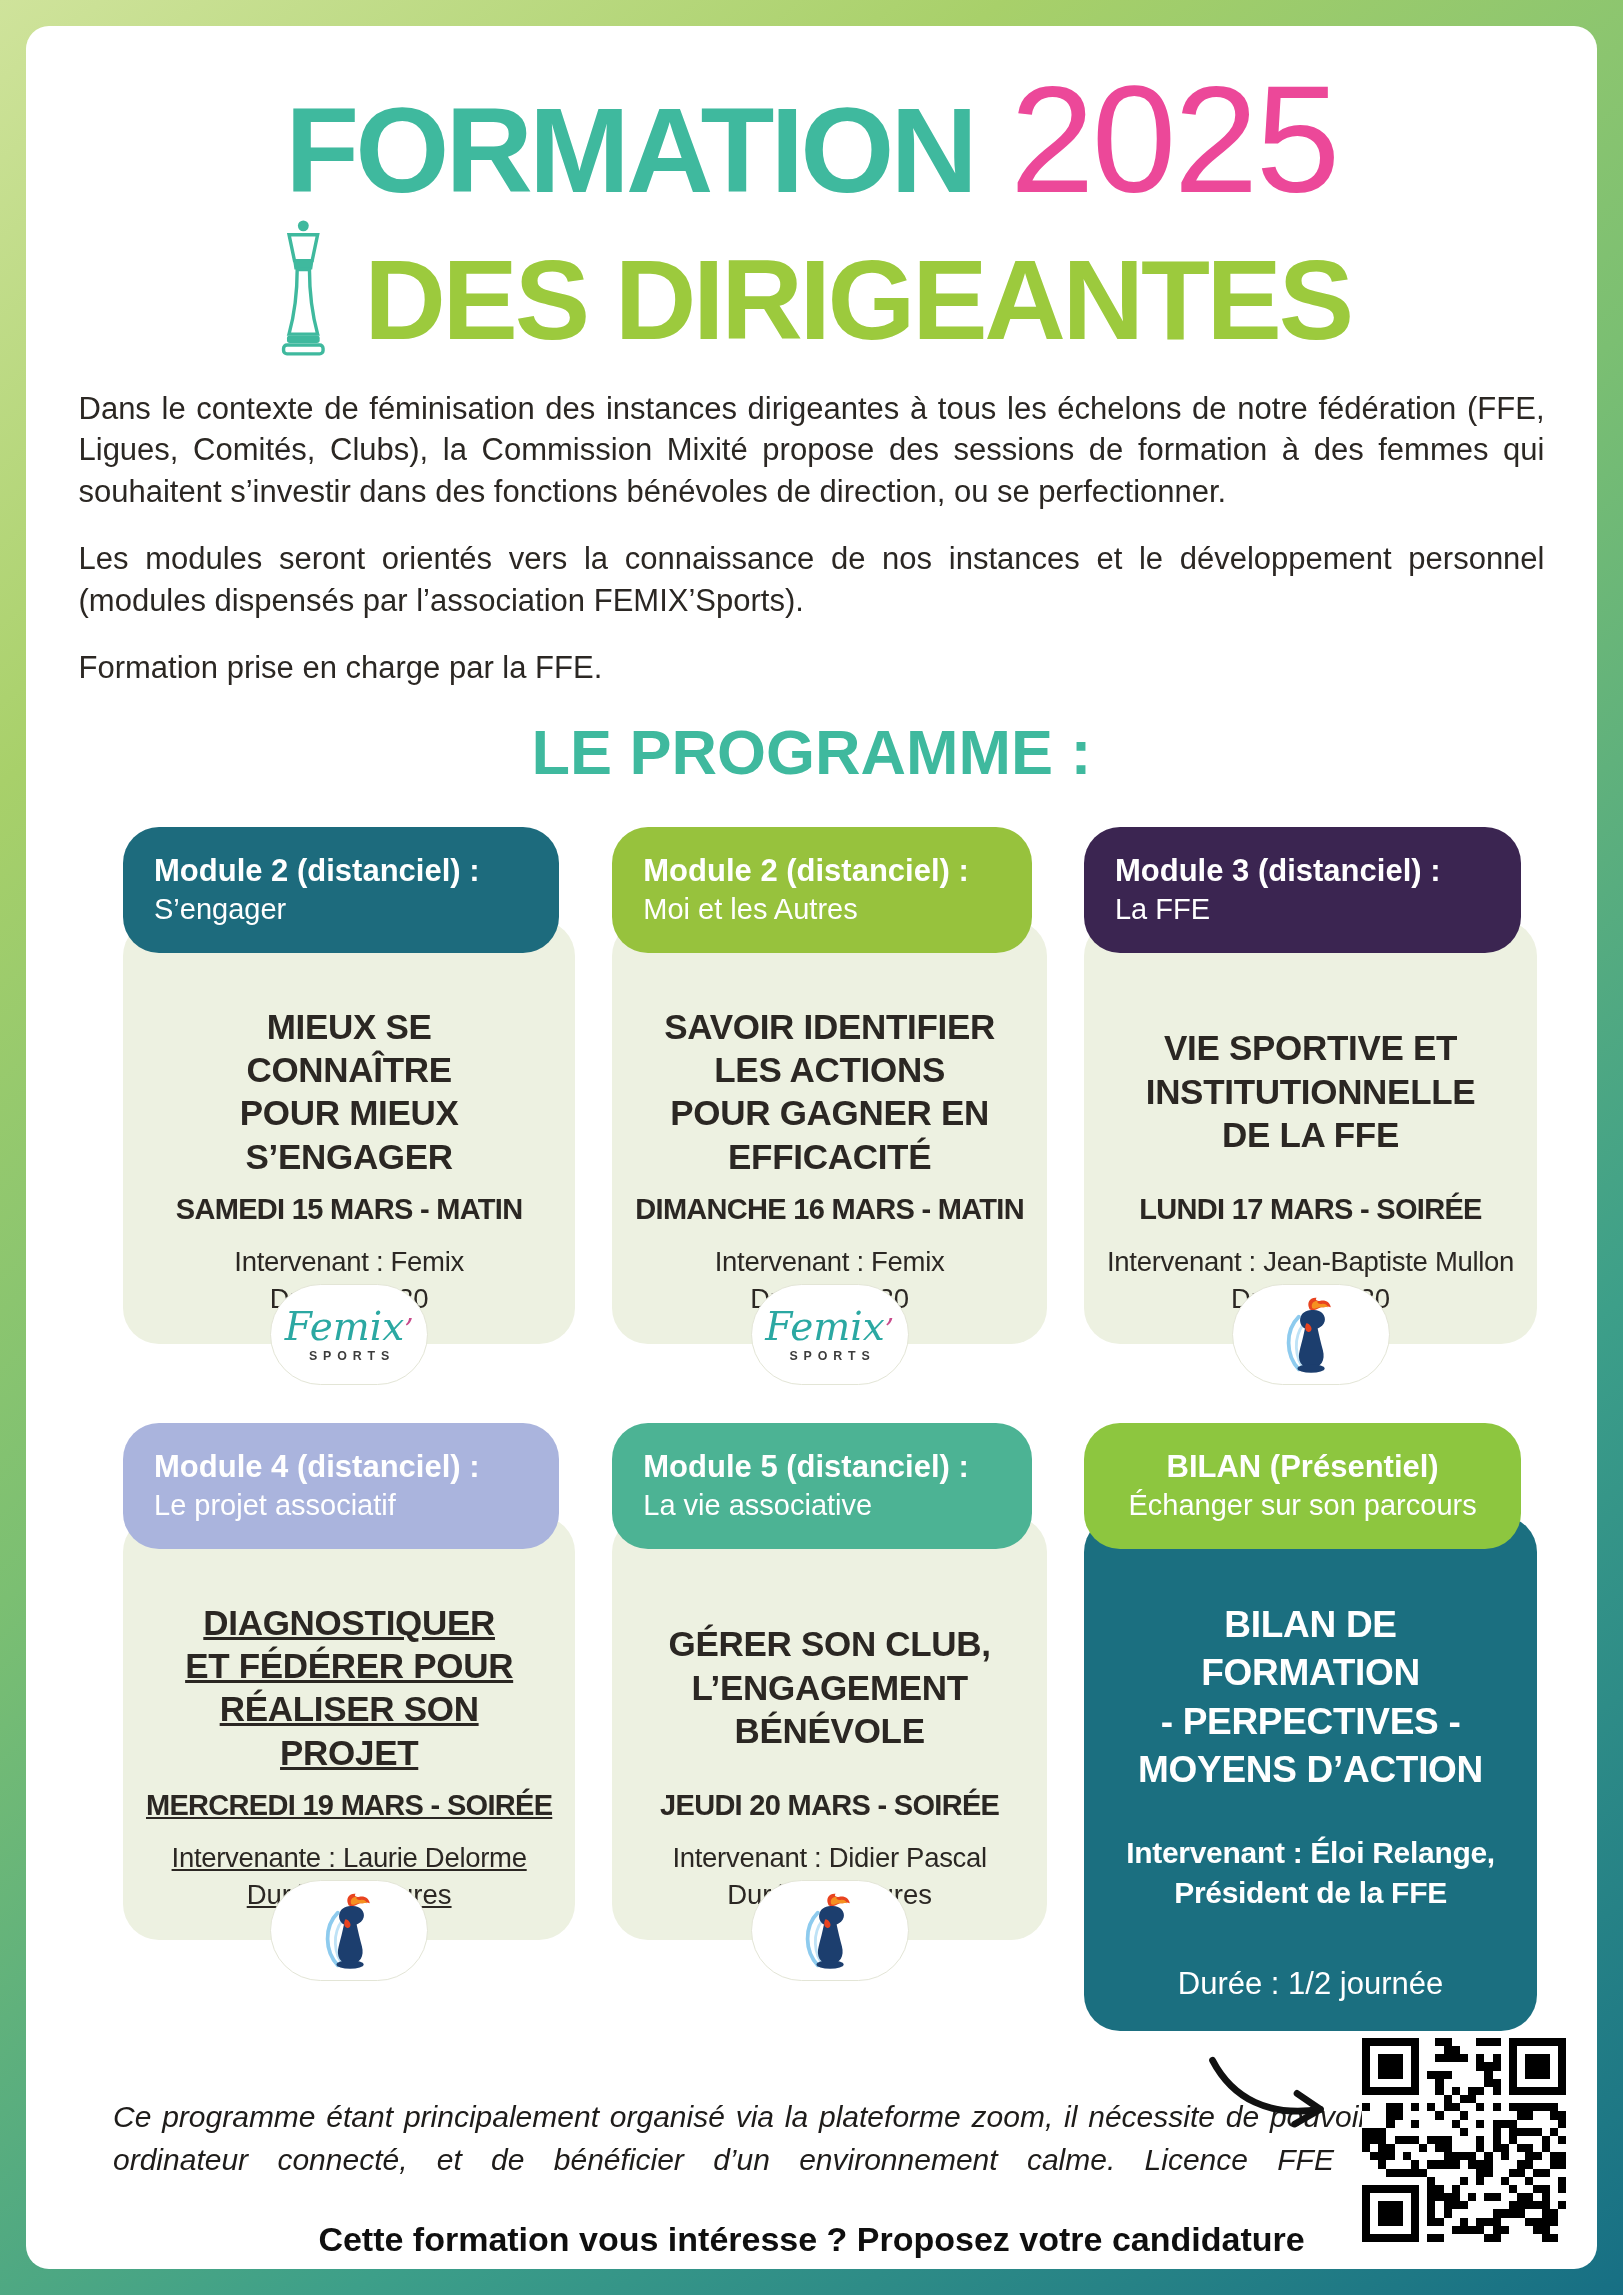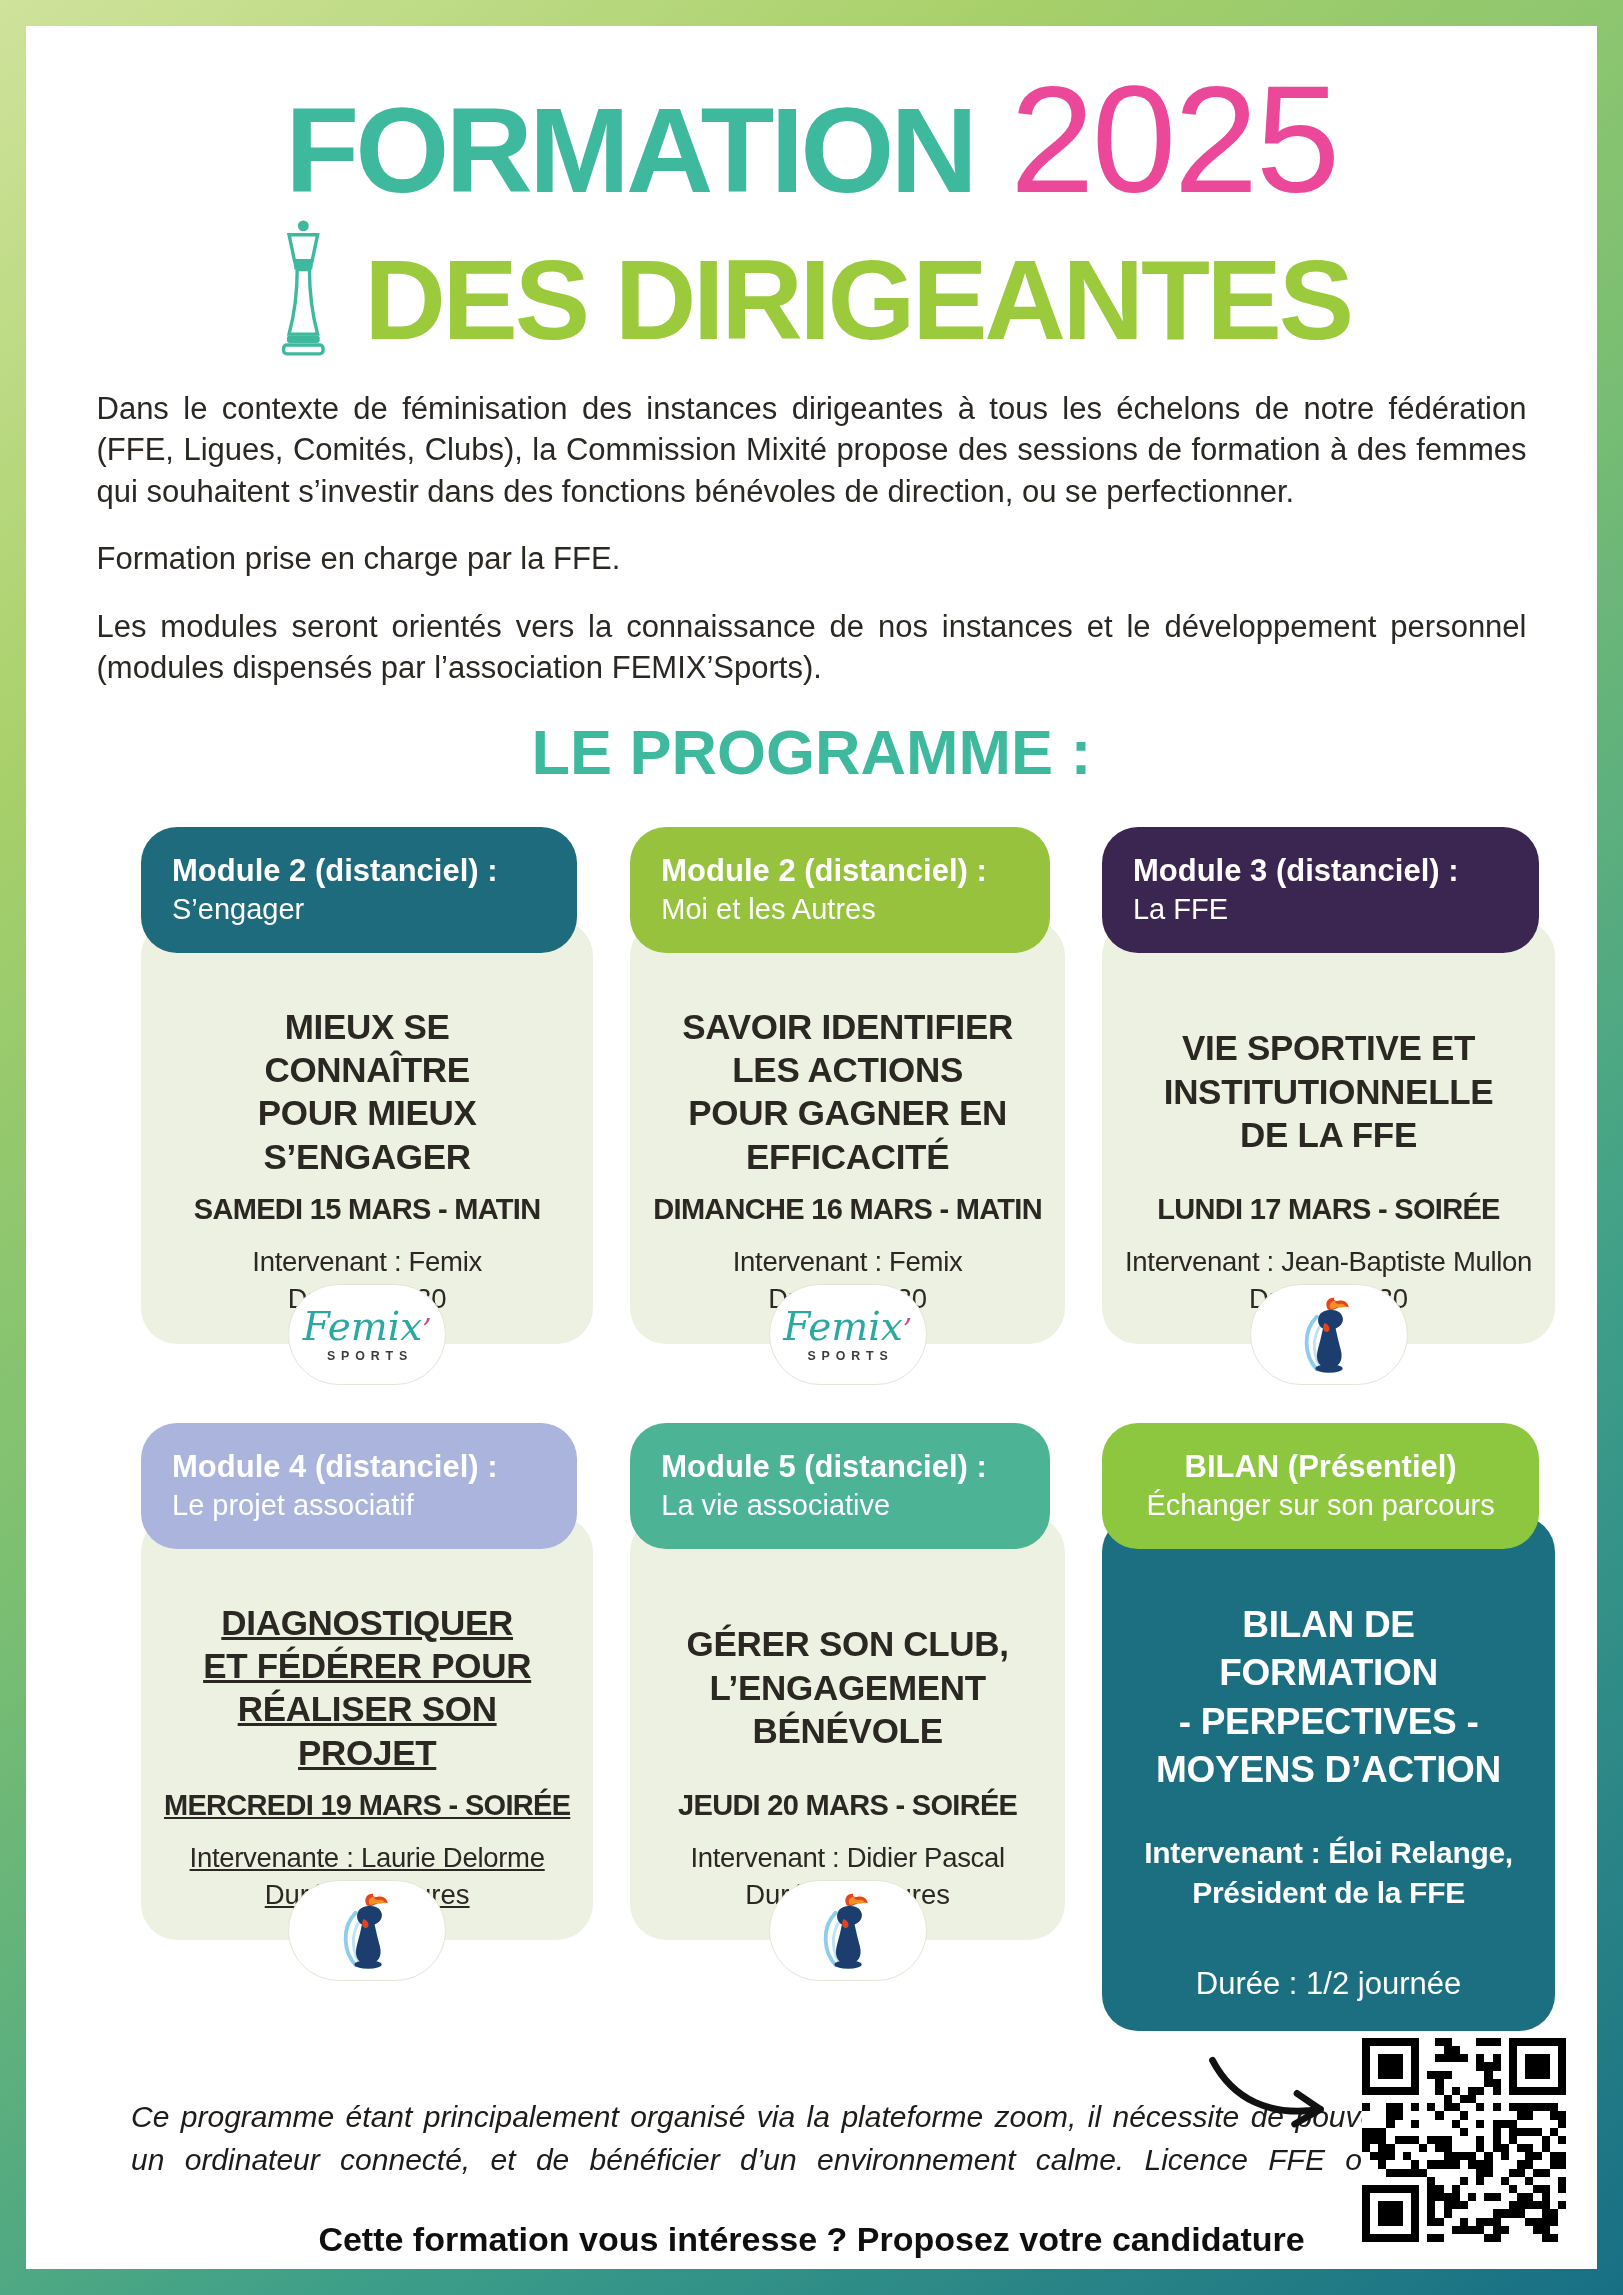--- a/index.html
+++ b/index.html
@@ -2,21 +2,21 @@
 <html style="font-size:10.5px"><head>
 <meta charset="utf-8">
 <style>
   html,body{margin:0;padding:0;background:#9a9a9a;}
   .page{
     width:1623px;height:2295px;margin:0 auto;box-sizing:border-box;padding:26px;
     background:linear-gradient(142deg,#cfe39b 0%,#a8d06a 22%,#7bbf72 45%,#3d9f89 72%,#176f84 100%);
     font-family:"Liberation Sans","DejaVu Sans",sans-serif;
   }
   .inner{background:#ffffff;width:100%;height:100%;box-sizing:border-box;position:relative;
-    padding:33px 43px 26px;overflow:hidden;}
+    padding:33px 25px 26px;overflow:hidden;border-radius:23px;}
 
   
   .title-block{text-align:center;margin-top:19.6px;}
   .t1{display:flex;justify-content:center;align-items:baseline;gap:36px;}
   .t1-word{font-size:121px;font-weight:bold;color:#3fb99e;letter-spacing:-3.9px;line-height:1;}
   .t1-year{font-size:152px;font-weight:normal;color:#ec4899;letter-spacing:-2.6px;line-height:.8;}
   .t2{display:flex;justify-content:center;align-items:flex-end;gap:29.4px;margin-top:6.5px;}
   .queen{display:inline-block;}
   .queen svg{height:143px;width:auto;display:block;}
   .t2-text{font-size:113px;font-weight:bold;color:#9cca3d;letter-spacing:-3.3px;line-height:1.05;}
@@ -93,22 +93,22 @@
               <rect x="17" y="188" width="58" height="13" rx="5"></rect>
             </g>
           </svg>
         </span>
         <span class="t2-text">DES DIRIGEANTES</span>
       </div>
     </div>
 
     <div class="intro">
       <p>Dans le contexte de féminisation des instances dirigeantes à tous les échelons de notre fédération (FFE, Ligues, Comités, Clubs), la Commission Mixité propose des sessions de formation à des femmes qui souhaitent s’investir dans des fonctions bénévoles de direction, ou se perfectionner.</p>
+      <p>Les modules seront orientés vers la connaissance de nos instances et le développement personnel (modules dispensés par l’association FEMIX’Sports).</p>
       <p>Formation prise en charge par la FFE.</p>
-      <p>Les modules seront orientés vers la connaissance de nos instances et le développement personnel (modules dispensés par l’association FEMIX’Sports).</p>
     </div>
 
     <div class="programme">LE PROGRAMME :</div>
 
     <div class="grid">
 
       <article class="card">
         <header class="mod-header" style="background: rgb(29, 107, 125);">
           <div class="mh-title">Module 2 (distanciel) :</div>
           <div class="mh-sub">S’engager</div>

